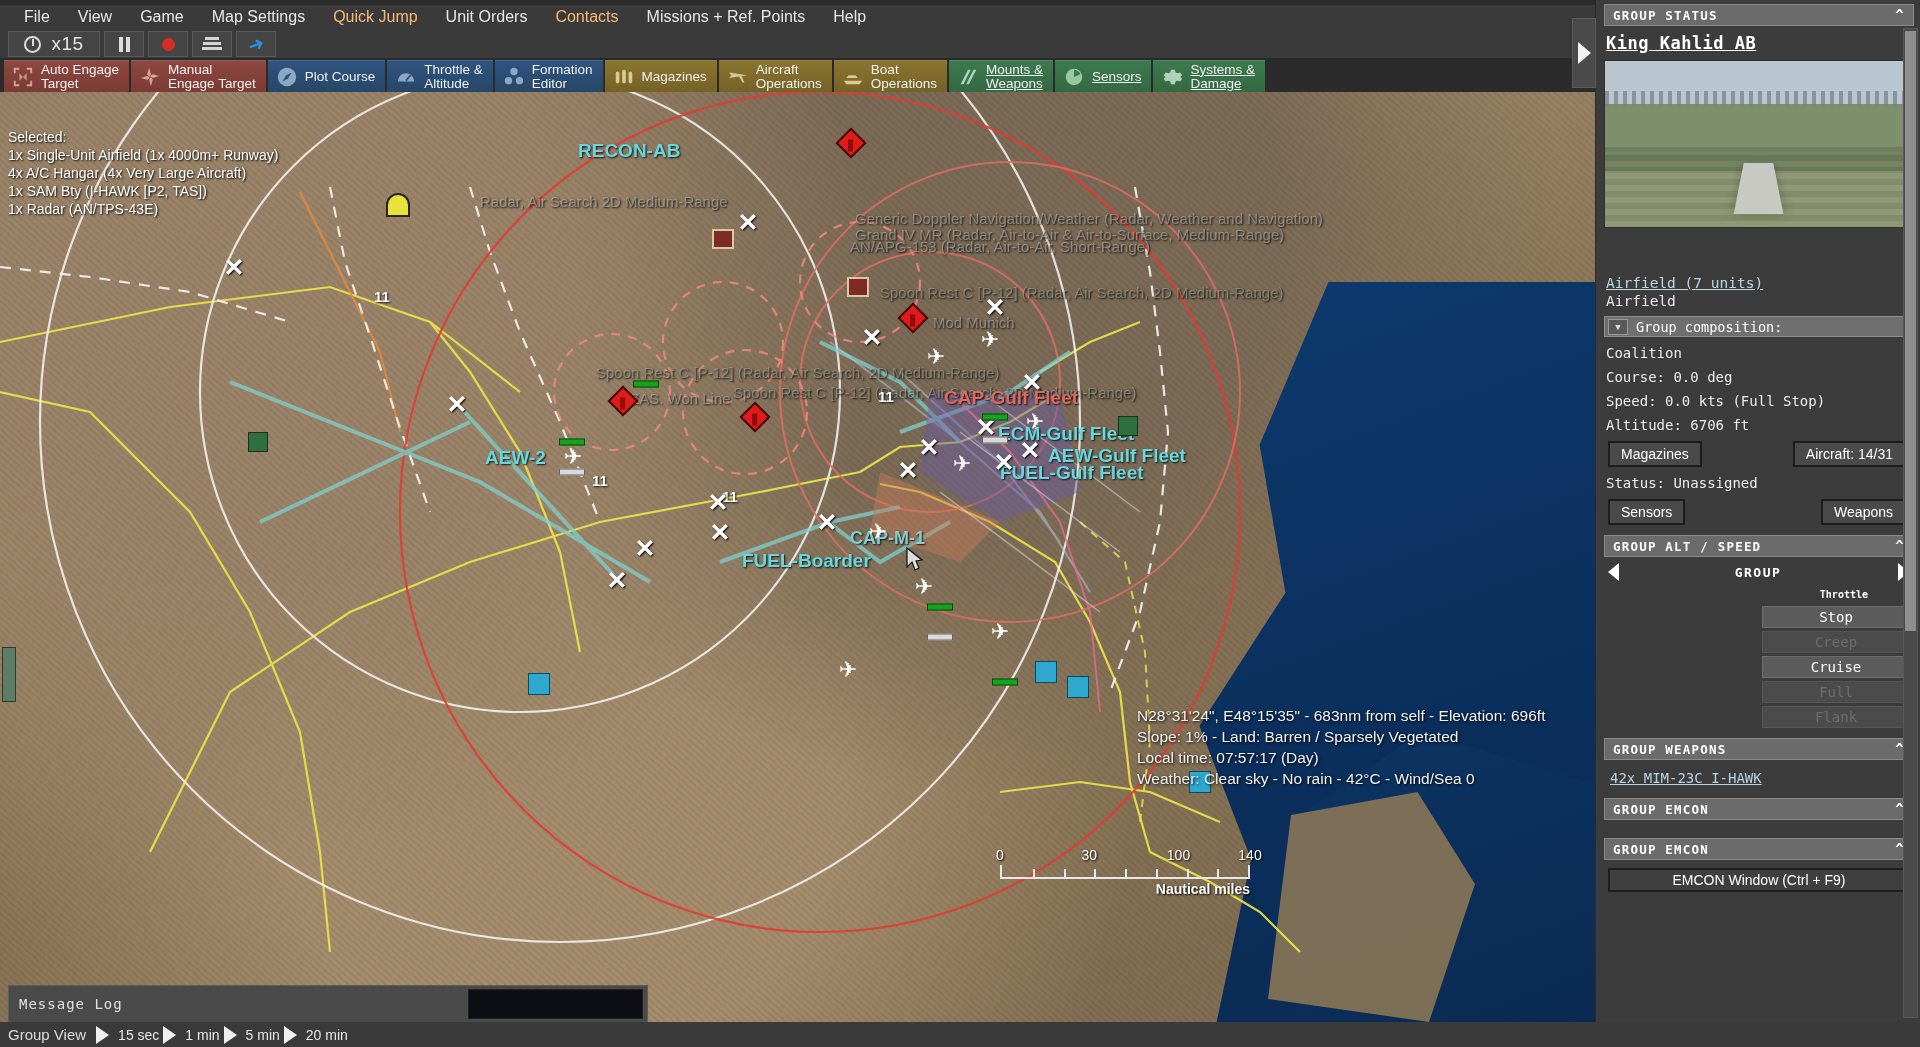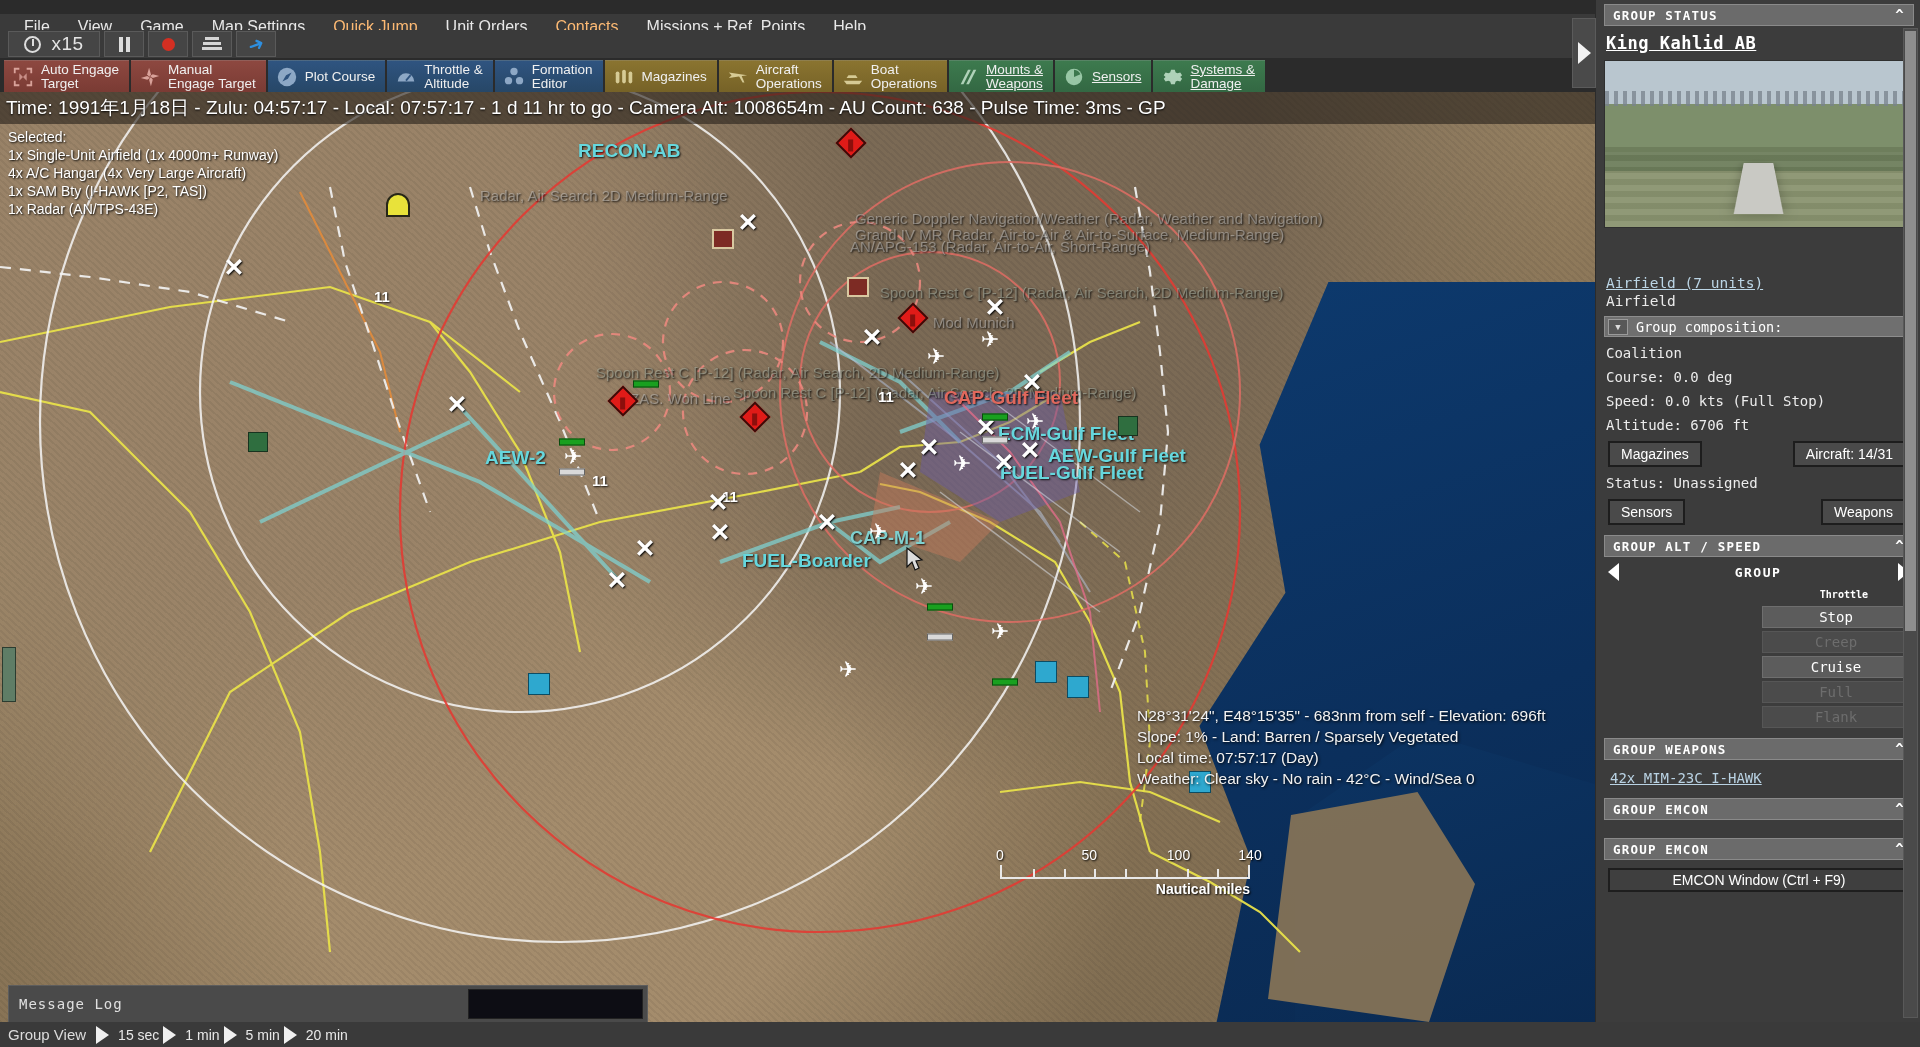--- a/index.html
+++ b/index.html
@@ -5,24 +5,24 @@
   * { box-sizing: border-box; margin: 0; padding: 0; }
   html, body {
     width: 1920px; height: 1047px;
     background: #2b2b2b; overflow: hidden;
     font-family: "Liberation Sans", sans-serif;
   }
   #app { position: relative; width: 1920px; height: 1047px; }
 
   
   .menubar {
-    position: absolute; left: 0; top: 14px; width: 1595px; height: 30px;
-    background: #3a3a3a; display: flex; align-items: flex-start;
+    position: absolute; left: 0; top: 5px; width: 1595px; height: 30px;
+    background: #3a3a3a; display: flex; align-items: flex-end;
     padding-left: 10px; gap: 0px;
-    border-bottom: 3px solid #15803d;
+    border-bottom: 5px solid #15803d;
   }
   .menu-item {
     color: #e8e8e8; font-size: 16px; padding: 4px 14px; white-space: nowrap;
   }
   .menu-item.disabled { color: #fdba74; }
 
   
   .timebar {
     position: absolute; left: 0; top: 30px; width: 1595px; height: 28px;
     background: #3a3a3a; display: flex; align-items: center; padding-left: 8px; gap: 4px;
@@ -490,33 +490,30 @@
         <path d="M950 300 L1010 360 L1060 430 L1090 520 L1100 620"></path>
       </g>
 
       <g stroke="#dfe6ef" stroke-width="1.4" fill="none" opacity=".5">
         <path d="M960 340 L1120 460"></path>
           <path d="M940 400 L1100 520"></path>
         <path d="M980 300 L1140 420"></path>
       </g>
     </svg>
 
-    <div class="timestrip">
-      <span>Time: 1991年1月18日 - Zulu: 04:57:17 - Local: 07:57:17 - 1 d 11 hr to go - Camera Alt: 1008654m - AU Count: 638 - Pulse Time: 3ms - GP</span>
-    </div>
 
     <div class="selinfo">
       <div>Selected:</div>
       <div>1x Single-Unit Airfield (1x 4000m+ Runway)</div>
       <div>4x A/C Hangar (4x Very Large Aircraft)</div>
       <div>1x SAM Bty (I-HAWK [P2, TAS])</div>
       <div>1x Radar (AN/TPS-43E)</div>
     </div>
 
-    <div class="mlbl faint" style="left:480px; top:95px">Radar, Air Search 2D Medium-Range</div>
+    <div class="mlbl faint" style="left:480px; top:101px">Radar, Air Search 2D Medium-Range</div>
     <div class="mlbl faint" style="left:855px; top:118px">Generic Doppler Navigation/Weather (Radar, Weather and Navigation)</div>
     <div class="mlbl faint" style="left:855px; top:134px">Grand IV MR (Radar, Air-to-Air &amp; Air-to-Surface, Medium-Range)</div>
     <div class="mlbl faint" style="left:850px; top:146px">AN/APG-153 (Radar, Air-to-Air, Short-Range)</div>
     <div class="mlbl faintg" style="left:880px; top:192px">Spoon Rest C [P-12] (Radar, Air Search, 2D Medium-Range)</div>
     <div class="mlbl faintg" style="left:596px; top:272px">Spoon Rest C [P-12] (Radar, Air Search, 2D Medium-Range)</div>
     <div class="mlbl faintg" style="left:733px; top:292px">Spoon Rest C [P-12] (Radar, Air Search, 2D Medium-Range)</div>
 
     <div class="mlbl cyan" style="left:578px; top:48px">RECON-AB</div>
     <div class="mlbl cyan" style="left:485px; top:355px">AEW-2</div>
     <div class="mlbl cyan" style="left:742px; top:458px">FUEL-Boarder</div>
@@ -597,21 +594,21 @@
     <div class="tooltipinfo">
       <div>N28°31'24", E48°15'35" - 683nm from self - Elevation: 696ft</div>
       <div>Slope: 1%  - Land: Barren / Sparsely Vegetated</div>
       <div>Local time: 07:57:17 (Day)</div>
       <div>Weather: Clear sky - No rain - 42°C - Wind/Sea 0</div>
     </div>
 
     <div class="scalebar">
       <div class="nums">
         <span style="left:0%">0</span>
-        <span style="left:35.7%">50</span>
+        <span style="left:35.7%">30</span>
         <span style="left:71.4%">100</span>
         <span style="left:100%">140</span>
       </div>
       <div class="ticks">
         <i style="left:12.5%"></i>
           <i style="left:25%"></i>
           <i style="left:37.5%"></i>
         <i style="left:50%"></i>
           <i style="left:62.5%"></i>
           <i style="left:75%"></i>

